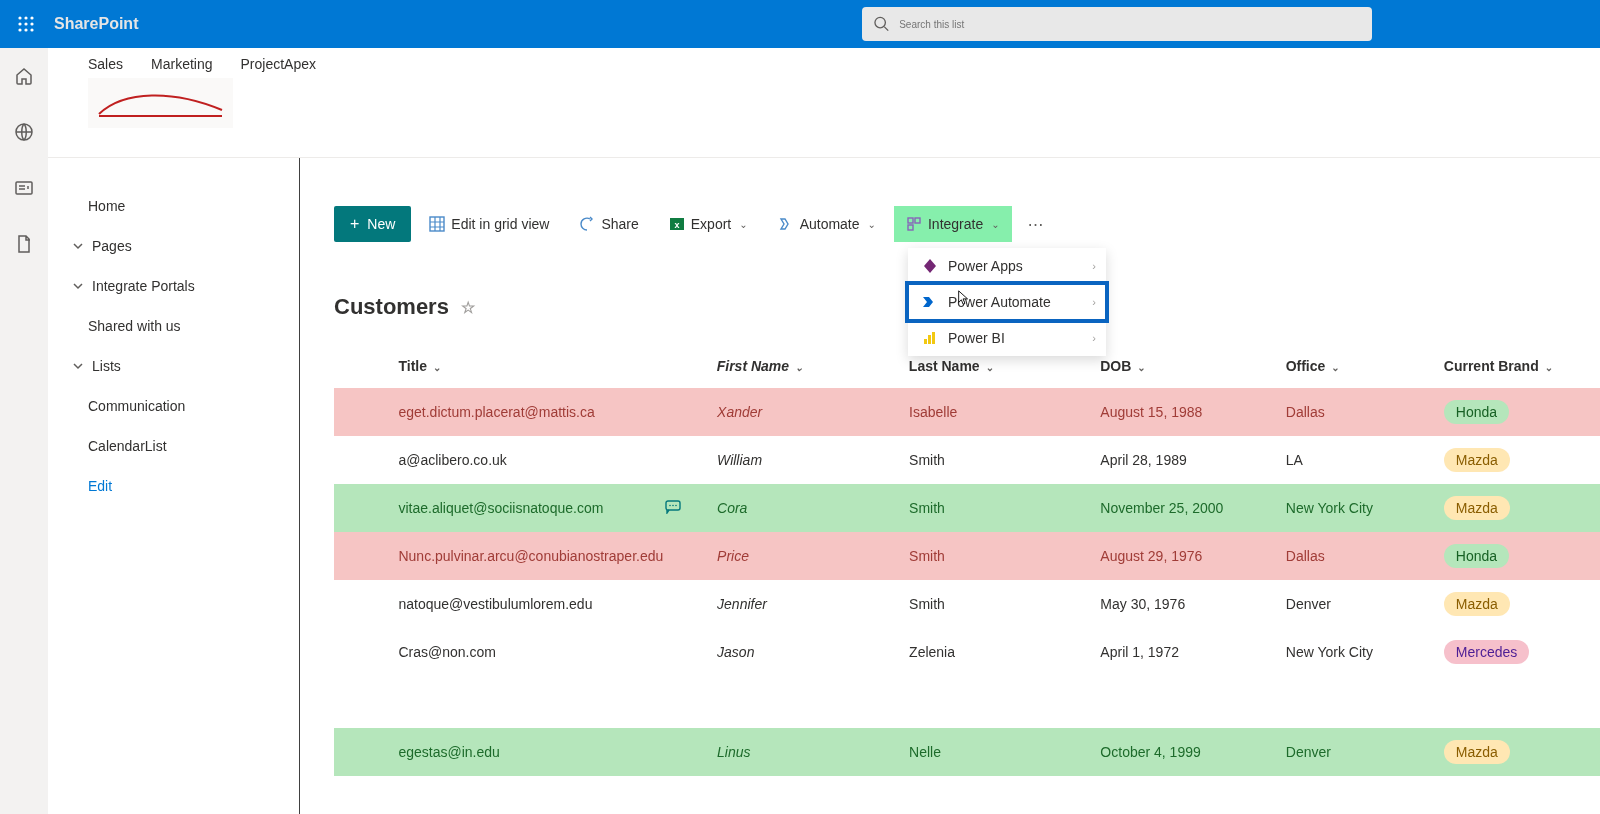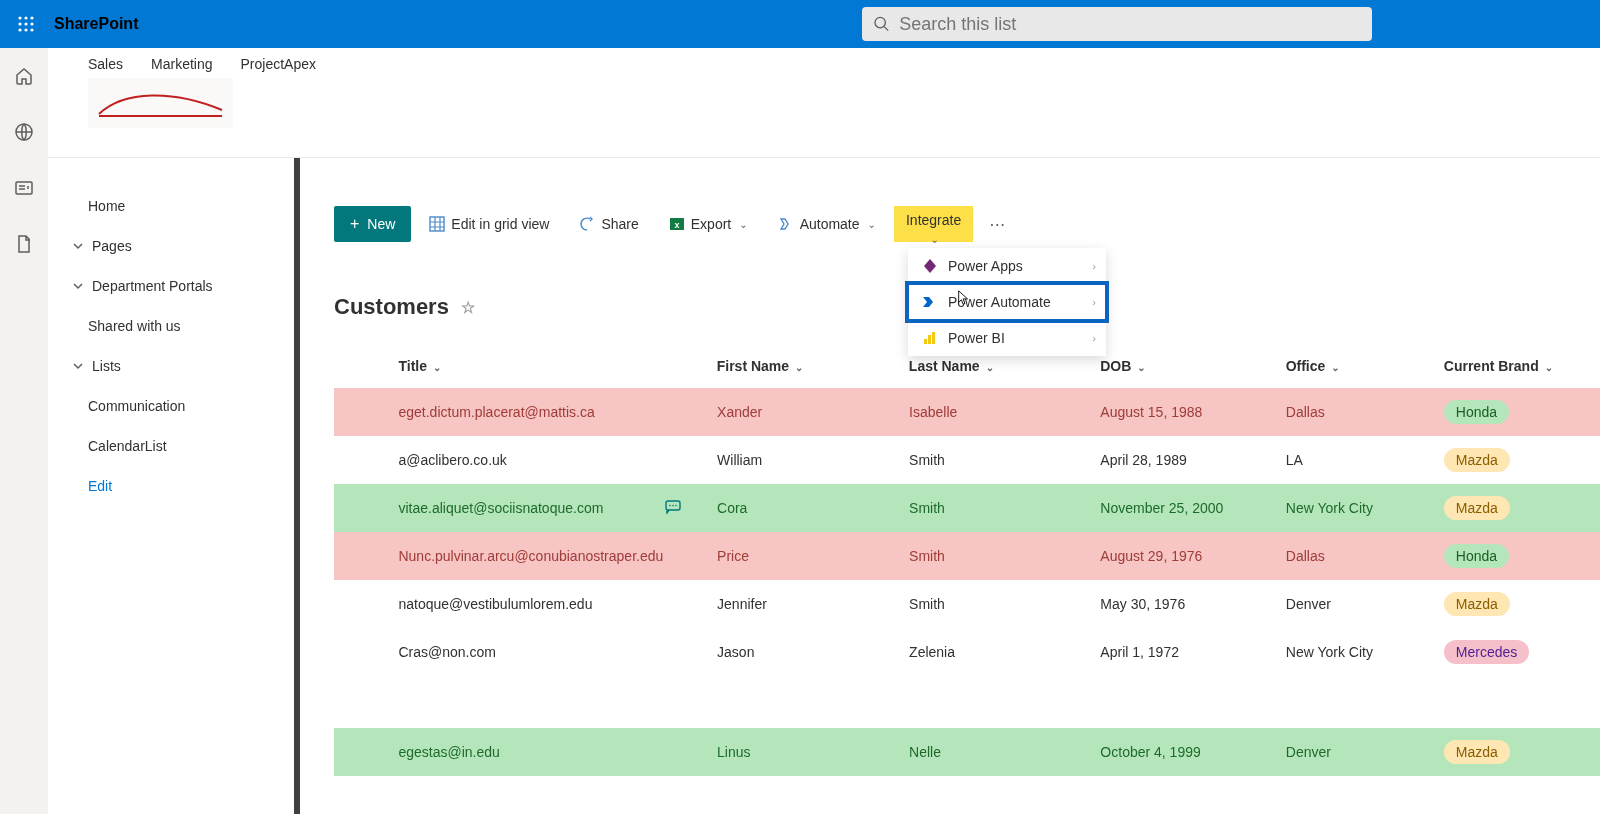--- a/index.html
+++ b/index.html
@@ -2,49 +2,49 @@
 <html><head>
 <meta charset="utf-8">
 <style>
 * { margin: 0; padding: 0; box-sizing: border-box; font-family: "Segoe UI", sans-serif; }
 body { width: 1600px; height: 814px; overflow: hidden; background: #fff; color: #323130; }
 
 
 .topbar { height: 48px; background: #0078d4; display: flex; align-items: center; padding: 0 8px; }
 .waffle { width: 36px; height: 36px; display: flex; align-items: center; justify-content: center; cursor: pointer; }
 .waffle svg { fill: #fff; }
-.brand { color: #000000; font-size: 16px; font-weight: 600; margin-left: 10px; }
+.brand { color: #e5e5e5; font-size: 16px; font-weight: 600; margin-left: 10px; }
 .search-wrap { margin-left: auto; margin-right: 220px; }
 .search { width: 510px; height: 34px; background: #e8e8e8; border-radius: 4px; display: flex; align-items: center; padding: 0 12px; }
 .search svg { width: 16px; height: 16px; fill: #605e5c; }
-.search input { border: none; background: transparent; outline: none; font-size: 18px; margin-left: 10px; width: 100%; color: #0c4a6e; }
+.search input { border: none; background: transparent; outline: none; font-size: 10px; margin-left: 10px; width: 100%; color: #0c4a6e; }
 
 
 .leftrail { position: absolute; top: 48px; left: 0; width: 48px; bottom: 0; background: #f3f2f1; display: flex; flex-direction: column; align-items: center; padding-top: 18px; gap: 36px; }
 .leftrail .ic { width: 20px; height: 20px; fill: none; stroke: #605e5c; stroke-width: 1.5; cursor: pointer; }
 
 
 .hubhdr { position: absolute; top: 48px; left: 48px; right: 0; height: 110px; border-bottom: 1px solid #edebe9; background: #fff; padding: 8px 40px 0 40px; }
 .hubnav { display: flex; gap: 28px; font-size: 14px; color: #323130; }
 .logo { margin-top: 6px; width: 145px; height: 50px; background: #faf9f8; position: relative; }
 .logo svg { position: absolute; top: 8px; left: 6px; }
 
 
-.leftnav { position: absolute; top: 158px; left: 48px; width: 252px; bottom: 0; border-right: 6px solid #404040; background: #fff; padding: 28px 0 0 0; }
+.leftnav { position: absolute; top: 158px; left: 48px; width: 252px; bottom: 0; border-right: 1px solid #404040; background: #fff; padding: 28px 0 0 0; }
 .navitem { padding: 12px 24px; font-size: 14px; color: #323130; cursor: pointer; display: flex; align-items: center; gap: 8px; }
 .navitem.sub { padding-left: 40px; }
 .navitem.edit { color: #0078d4; }
 .chev { width: 12px; height: 12px; }
 
 
 .cmdbar { position: absolute; top: 200px; left: 334px; right: 0; height: 48px; display: flex; align-items: center; gap: 6px; }
 .btn-new { background: #03787c; color: #fff; border: none; height: 36px; padding: 0 16px; font-size: 14px; display: flex; align-items: center; gap: 8px; border-radius: 2px; cursor: pointer; }
 .btn-new .plus { font-size: 16px; }
 .cmd { display: flex; align-items: center; gap: 6px; padding: 0 12px; height: 36px; font-size: 14px; color: #323130; cursor: pointer; }
-.cmd.active { background: #fde047; flex-direction: column; }
+.cmd.active { background: #86efac; }
 .cmd svg { width: 16px; height: 16px; }
 .cdown { font-size: 10px; color: #605e5c; margin-left: 2px; }
 .ellips { padding: 0 10px; color: #605e5c; cursor: pointer; }
 
 
 .dropdown { position: absolute; top: 248px; left: 908px; width: 198px; background: #fff; box-shadow: 0 4px 12px rgba(0,0,0,0.15); z-index: 50; }
 .dditem { display: flex; align-items: center; padding: 10px 14px; font-size: 14px; cursor: pointer; position: relative; }
 .dditem svg { width: 16px; height: 16px; margin-right: 10px; }
 .dditem .chevr { position: absolute; right: 10px; font-size: 11px; color: #a19f9d; }
 .dditem.hl { outline: 4px solid #0a64c0; outline-offset: -1px; }
@@ -55,21 +55,21 @@
 .listtitle .star { color: #a19f9d; font-size: 16px; }
 
 
 .tbl { position: absolute; top: 344px; left: 334px; right: 0; }
 .throw { display: flex; height: 44px; align-items: center; font-size: 14px; font-weight: 600; color: #323130; }
 .trow { display: flex; height: 48px; align-items: center; font-size: 14px; }
 .trow.pink { background: #f6c5c4; color: #a03c37; }
 .trow.green { background: #b5e6bb; color: #1d6b2b; }
 .c-sel { width: 64px; }
 .c-title { width: 328px; padding-left: 2px; }
-.c-fn { width: 164px; }
+.c-fn { width: 164px; font-style: italic; }
 .c-ln { width: 196px; margin-left: 32px; }
 .c-dob { width: 190px; }
 .c-off { width: 162px; }
 .c-brand { width: 160px; }
 .cdrop { font-size: 10px; color: #605e5c; margin-left: 6px; }
 .badge { display: inline-block; padding: 4px 12px; border-radius: 14px; font-size: 14px; }
 .b-honda { background: #b5e6bb; color: #176124; }
 .b-mazda { background: #ffe7b3; color: #8a5d00; }
 .b-mercedes { background: #f6c0cb; color: #4c1d95; }
 .comment-ic { color: #03787c; margin-right: 16px; }
@@ -138,21 +138,21 @@
   <div class="navitem">
       <svg class="chev" viewBox="0 0 12 12">
         <path d="M2 4l4 4 4-4" stroke="#605e5c" fill="none" stroke-width="1.5"></path>
       </svg>
       <span>Pages</span>
     </div>
   <div class="navitem">
       <svg class="chev" viewBox="0 0 12 12">
         <path d="M2 4l4 4 4-4" stroke="#605e5c" fill="none" stroke-width="1.5"></path>
       </svg>
-      <span>Department Portals</span>
+      <span>Integrate Portals</span>
     </div>
   <div class="navitem sub">Shared with us</div>
   <div class="navitem">
       <svg class="chev" viewBox="0 0 12 12">
         <path d="M2 4l4 4 4-4" stroke="#605e5c" fill="none" stroke-width="1.5"></path>
       </svg>
       <span>Lists</span>
     </div>
   <div class="navitem sub">Communication</div>
   <div class="navitem sub">CalendarList</div>

